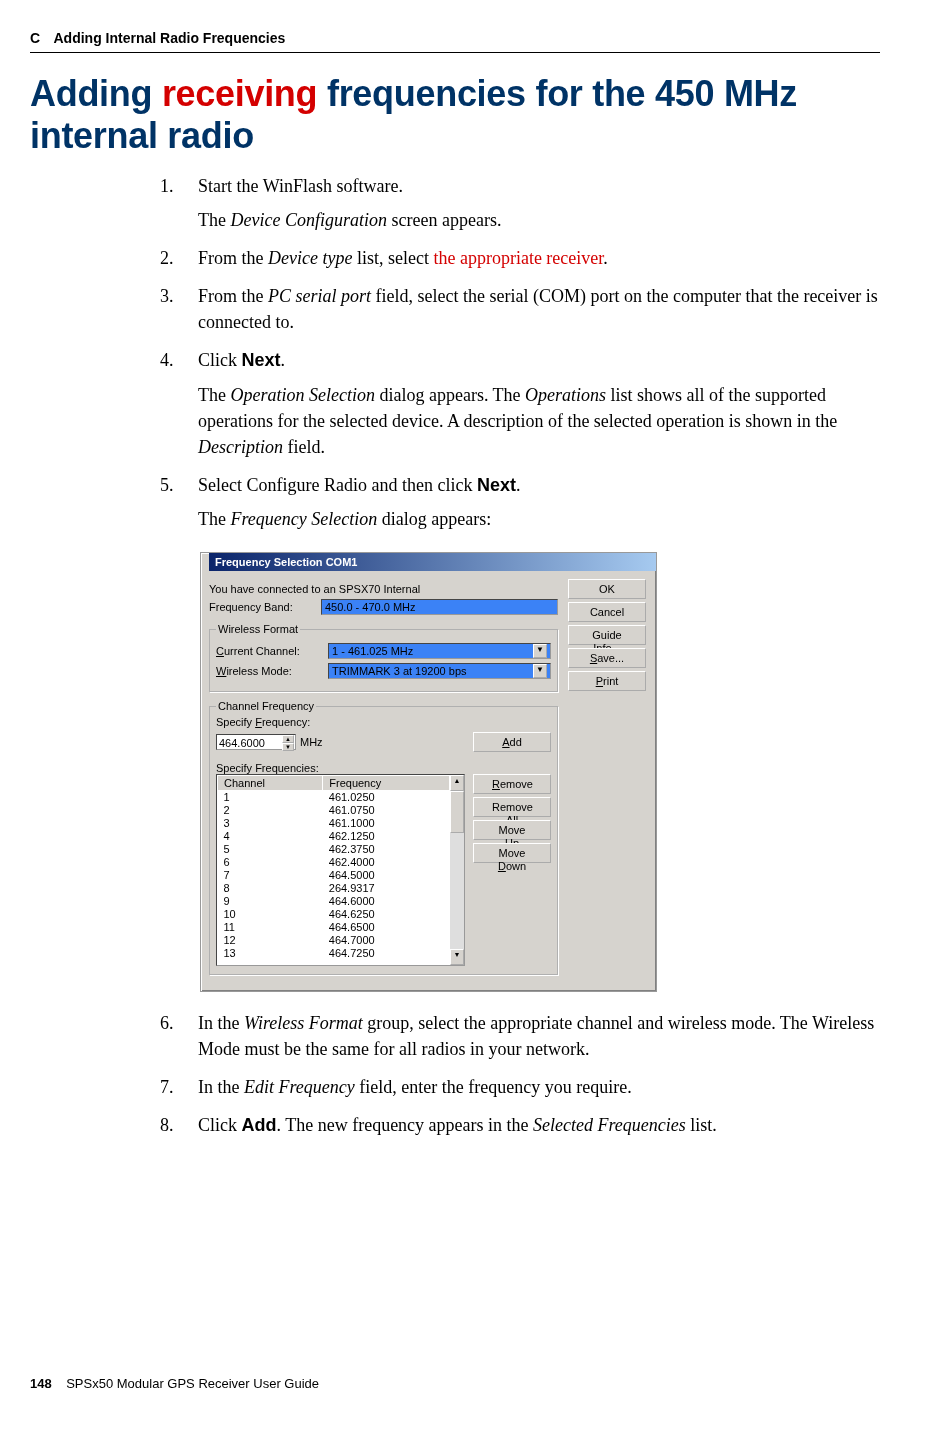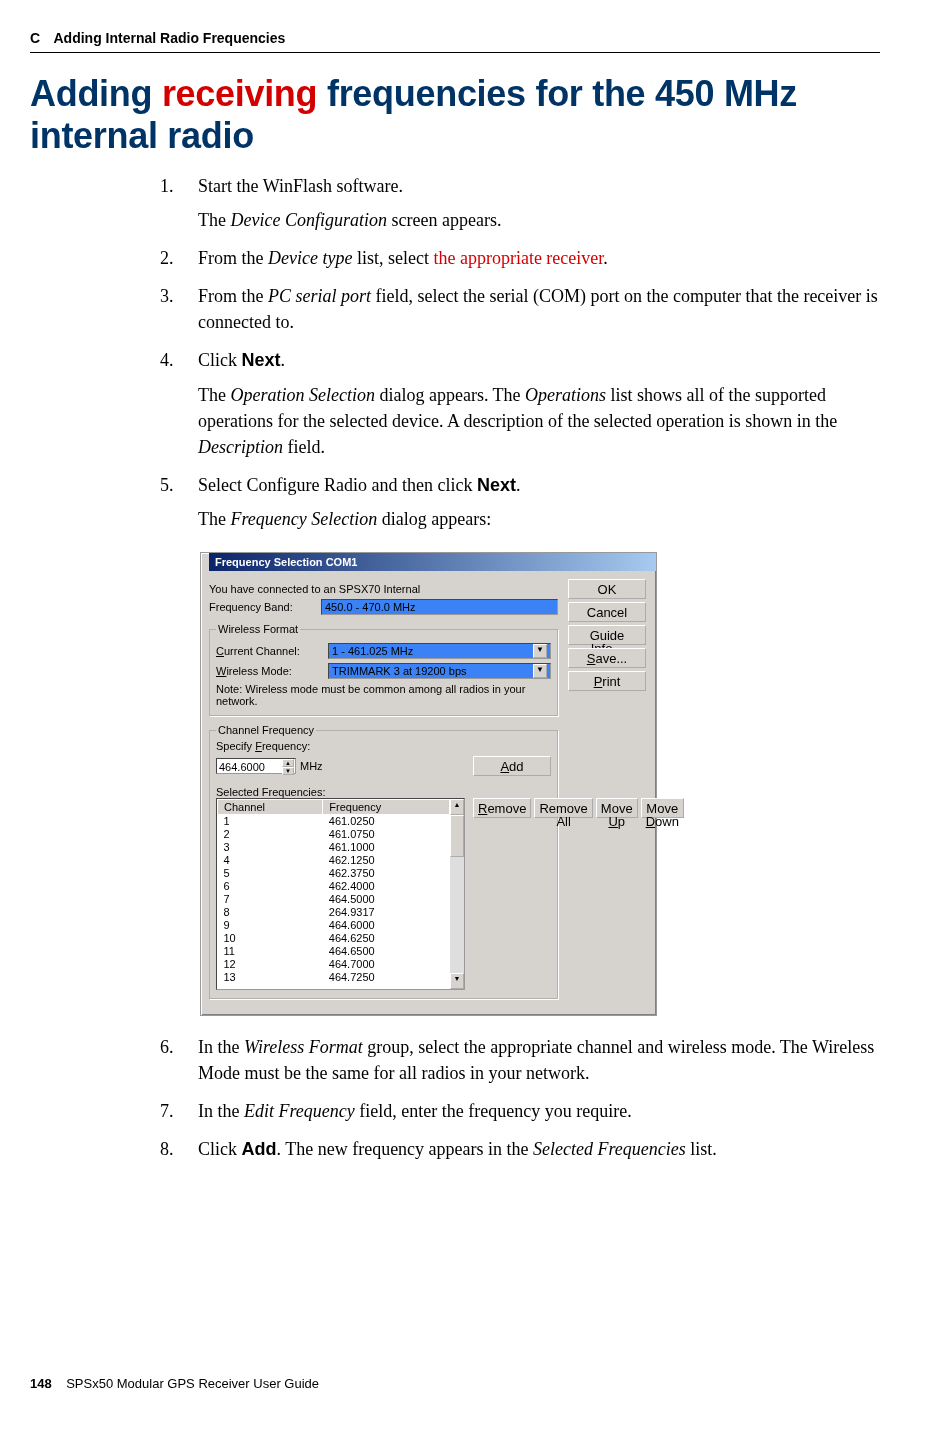--- a/index.html
+++ b/index.html
@@ -173,30 +173,30 @@
     background:#d6d3ce;
     border:1px outset #fff;
     font-size:6px;
     text-align:center;
     line-height:6px;
   }
   .dlg-btn {
     background:#d6d3ce;
     border:1px outset #fff;
     text-align:center;
-    padding:3px 4px;
-    font-size:13px;
+    padding:3px 18px;
+    font-size:11px;
     cursor:default;
     height:20px;
     box-sizing:border-box;
     line-height:13px;
   }
   .dlg-btn.wide { width: 78px; }
   .dlg-btn.small { width: 78px; }
-  .freq-btns { width: 78px; display:flex; flex-direction:row; gap:3px; margin-left: auto; border-radius: 22px;}
+  .freq-btns { width: 78px; display:flex; flex-direction:column; gap:3px; margin-left: auto; border-radius: 22px;}
   .freq-list-wrap {
     display:flex;
     gap: 8px;
     align-items: flex-start;
   }
   .freq-list {
     flex:1;
     background:#fff;
     border:1px inset #999;
     height: 190px;
@@ -316,39 +316,38 @@
                 <span class="dlg-dd">▼</span>
               </span>
           </div>
           <div class="dlg-row">
             <span class="dlg-label"><span class="u">W</span><span>ireless Mode:</span></span>
             <span class="dlg-input">
                 <span>TRIMMARK 3 at 19200 bps</span>
                 <span class="dlg-dd">▼</span>
               </span>
           </div>
-          <div class="note">Note: Wireless mode must be common among all radios in your network.</div>
         </fieldset>
 
         <fieldset class="dlg-group">
           <legend>Channel Frequency</legend>
           <div><span>Specify </span><span class="u">F</span><span>requency:</span></div>
           <div class="spec-freq-row">
             <span class="spinner">
               <span>464.6000</span>
               <span class="arrows">
                   <div>▲</div>
                   <div>▼</div>
                 </span>
             </span>
             <span>MHz</span>
             <span style="flex:1"></span>
             <span class="dlg-btn small"><span class="u">A</span><span>dd</span></span>
           </div>
-          <div>Selected Frequencies:</div>
+          <div>Specify Frequencies:</div>
           <div class="freq-list-wrap">
             <div class="freq-list">
               <div style="flex:1; overflow:hidden;">
                 <table>
                   <thead>
                       <tr>
                     <th>Channel</th>
                     <th>Frequency</th>
                   </tr>
                     </thead>

